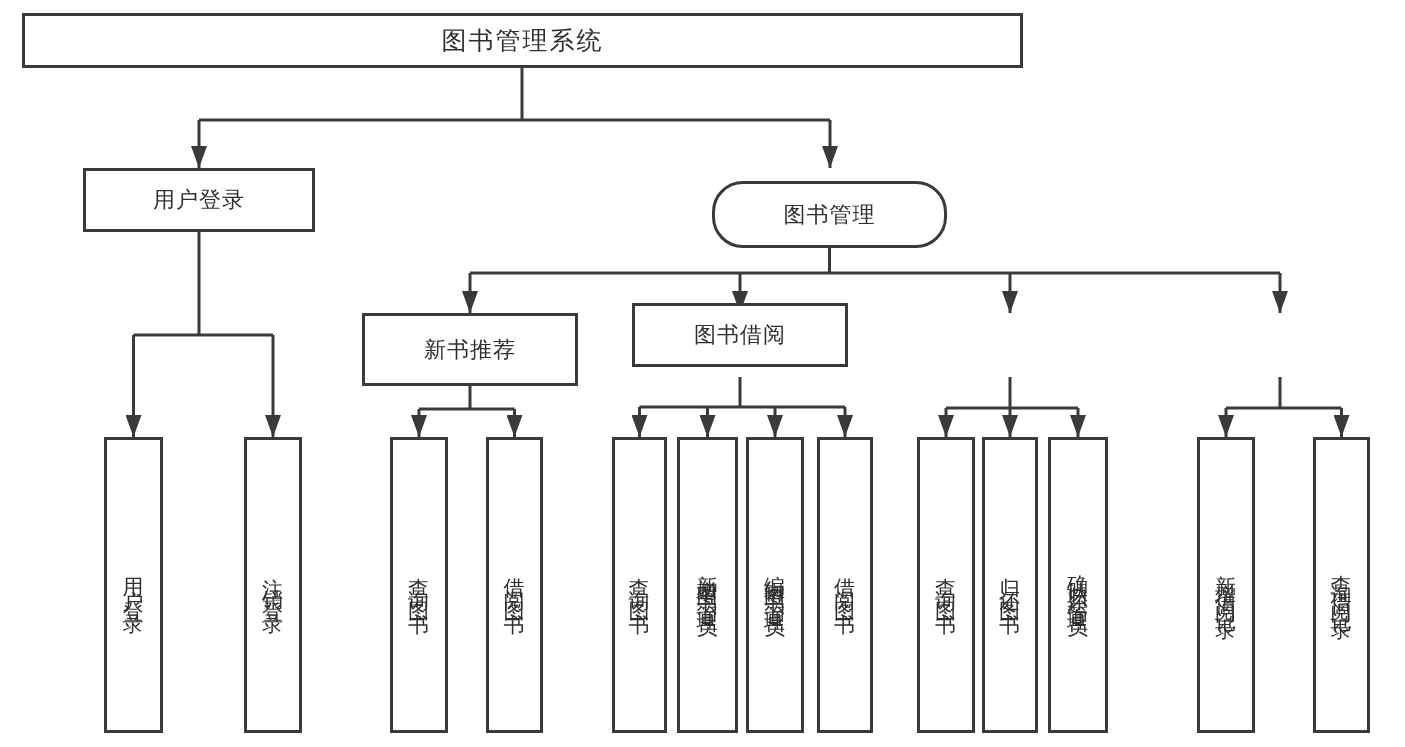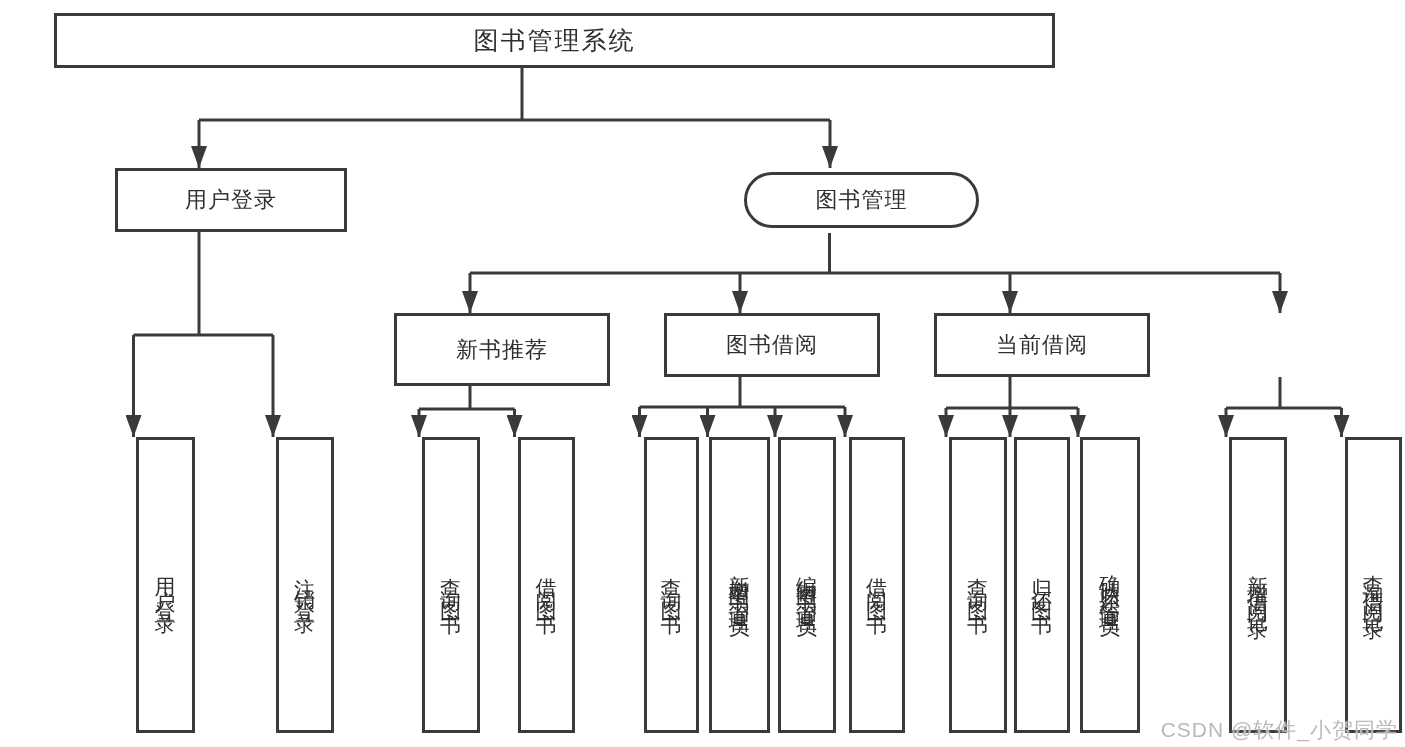--- a/index.html
+++ b/index.html
@@ -6,21 +6,20 @@
   .stage{
     position:relative;width:1405px;height:747px;background:#ffffff;
     font-family:"Liberation Sans","DejaVu Sans",sans-serif;overflow:hidden;
   }
   .wires{position:absolute;left:0;top:0;width:1405px;height:747px;}
   .node{
     position:absolute;box-sizing:border-box;background:#ffffff;
     border:3px solid #3a3a3a;color:#2f2f2f;
     display:flex;align-items:center;justify-content:center;
     text-align:center;
-    margin-left:32px;
   }
   .h-node{font-size:22px;letter-spacing:1px;}
   .root-node{font-size:25px;letter-spacing:2px;}
   .leaf{font-size:21px;}
   .leaf .v-label{
     writing-mode:vertical-rl;text-orientation:mixed;
     line-height:1;white-space:nowrap;
   }
   .leaf-short .v-label{letter-spacing:12px;}
   .leaf-mid .v-label{letter-spacing:9px;}
@@ -86,32 +85,29 @@
     </g>
   </svg>
 
   <div class="node root-node" style="left:22px;top:13px;width:1001px;height:55px;">
     <span>图书管理系统</span>
   </div>
 
   <div class="node h-node" style="left:83px;top:168px;width:232px;height:64px;">
     <span>用户登录</span>
   </div>
-  <div class="node h-node" style="left:712px;top:172px;width:235px;height:56px;border-radius:31px;">
+  <div class="node h-node" style="left:712px;top:181px;width:235px;height:67px;border-radius:31px;">
     <span>图书管理</span>
   </div>
 
   <div class="node h-node" style="left:362px;top:313px;width:216px;height:73px;">
     <span>新书推荐</span>
   </div>
-  <div class="node h-node" style="left:632px;top:313px;width:216px;height:64px;">
+  <div class="node h-node" style="left:632px;top:303px;width:216px;height:64px;">
     <span>图书借阅</span>
-  </div>
-  <div class="node h-node" style="left:902px;top:313px;width:216px;height:64px;">
-    <span>当前借阅</span>
   </div>
 
   <div class="node leaf leaf-short" style="left:104px;top:437px;width:59px;height:296px;">
     <span class="v-label">用户登录</span>
   </div>
   <div class="node leaf leaf-short" style="left:244px;top:437px;width:58px;height:296px;">
     <span class="v-label">注销登录</span>
   </div>
 
   <div class="node leaf leaf-short" style="left:390px;top:437px;width:58px;height:296px;">
@@ -144,15 +140,14 @@
     <span class="v-label">确认归还（管理员）</span>
   </div>
 
   <div class="node leaf leaf-mid" style="left:1197px;top:437px;width:58px;height:296px;">
     <span class="v-label">新增借阅记录</span>
   </div>
   <div class="node leaf leaf-mid" style="left:1313px;top:437px;width:57px;height:296px;">
     <span class="v-label">查询借阅记录</span>
   </div>
 
-  <div class="watermark">CSDN @软件_小贺同学</div>
 
 </div>
 
 </body></html>

